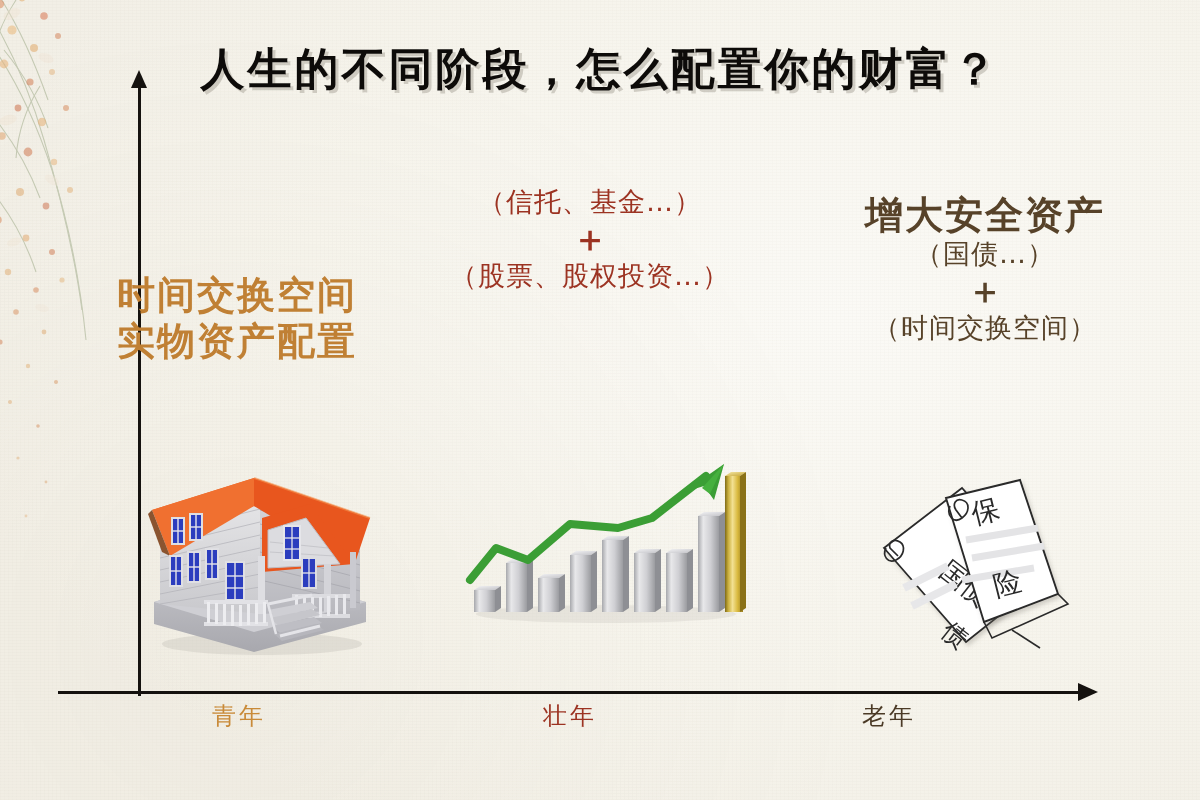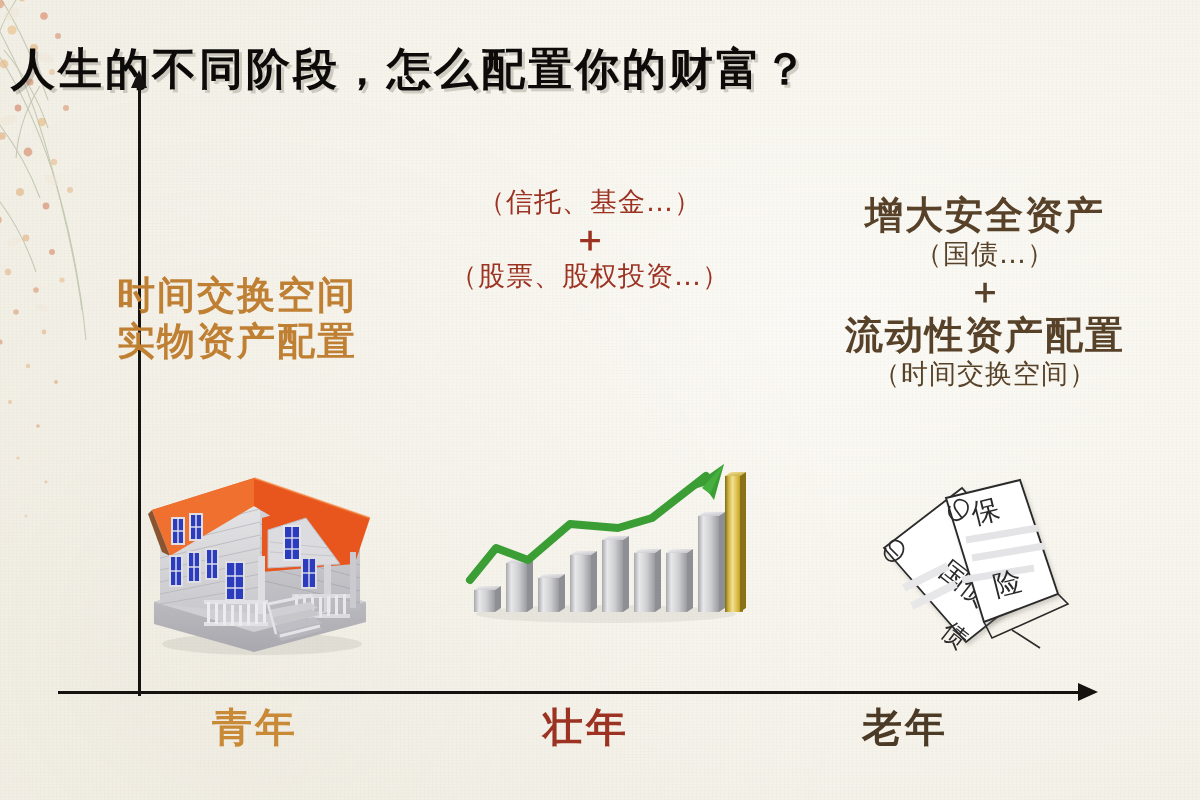--- a/index.html
+++ b/index.html
@@ -30,38 +30,38 @@
   #x-axis{left:58px;top:691px;height:2.5px;width:1028px;}
   .arrowhead{position:absolute;width:0;height:0;}
   #y-arrow{left:131px;top:70px;
     border-left:8px solid transparent;border-right:8px solid transparent;
     border-bottom:18px solid #15120F;}
   #x-arrow{left:1078px;top:683px;
     border-top:9px solid transparent;border-bottom:9px solid transparent;
     border-left:20px solid #15120F;}
 
   
-  #title{position:absolute;left:0;right:0;top:40px;text-align:left;
+  #title{position:absolute;left:0;right:0;top:40px;text-align:center;
     font-size:44px;font-weight:bold;letter-spacing:3px;color:#0D0B09;
     font-family:"DejaVu Sans","Liberation Sans",sans-serif;
     text-shadow:3px 3px 0 rgba(120,112,98,.30);
-    white-space:nowrap;margin-left:11px;}
+    white-space:nowrap;}
 
   
   .block{position:absolute;text-align:center;line-height:1.22;white-space:nowrap;}
   .big{font-size:38px;font-weight:600;letter-spacing:2px;}
   .sub{font-size:27px;font-weight:500;letter-spacing:1px;}
   .plus{font-size:36px;font-weight:700;line-height:1.05;margin:1px 0 2px;}
 
   #stage-1-text{left:72px;top:272px;width:330px;color:#C08034;}
   #stage-2-text{left:400px;top:186px;width:380px;color:#9C3322;}
   #stage-3-text{left:800px;top:192px;width:370px;color:#574229;}
 
   
-  .axis-label{position:absolute;font-size:40px;font-weight:700;letter-spacing:3px;
+  .axis-label{position:absolute;font-size:24px;font-weight:400;letter-spacing:3px;
     white-space:nowrap;text-align:center;}
   #label-youth{left:212px;top:700px;color:#C98A38;}
   #label-prime{left:543px;top:700px;color:#9C3322;}
   #label-elder{left:862px;top:700px;color:#4B3A26;}
 
   
   #house{position:absolute;left:142px;top:452px;width:230px;height:205px;}
 
   
   #barchart{position:absolute;left:466px;top:462px;width:280px;height:168px;}
@@ -153,21 +153,20 @@
   <div class="block" id="stage-2-text">
     <div class="sub">（信托、基金…）</div>
     <div class="plus">＋</div>
     <div class="sub">（股票、股权投资…）</div>
   </div>
 
   <div class="block" id="stage-3-text">
     <div class="big">增大安全资产</div>
     <div class="sub">（国债…）</div>
     <div class="plus">＋</div>
-    <div class="big">流动性资产配置</div>
     <div class="sub">（时间交换空间）</div>
   </div>
 
   <svg id="house" viewBox="0 0 230 205">
     <defs>
       <linearGradient id="roofG" x1="0" y1="0" x2="1" y2="1">
         <stop offset="0%" stop-color="#F0712B"></stop>
           <stop offset="55%" stop-color="#E8561E"></stop>
         <stop offset="100%" stop-color="#D94A16"></stop>
       </linearGradient>

